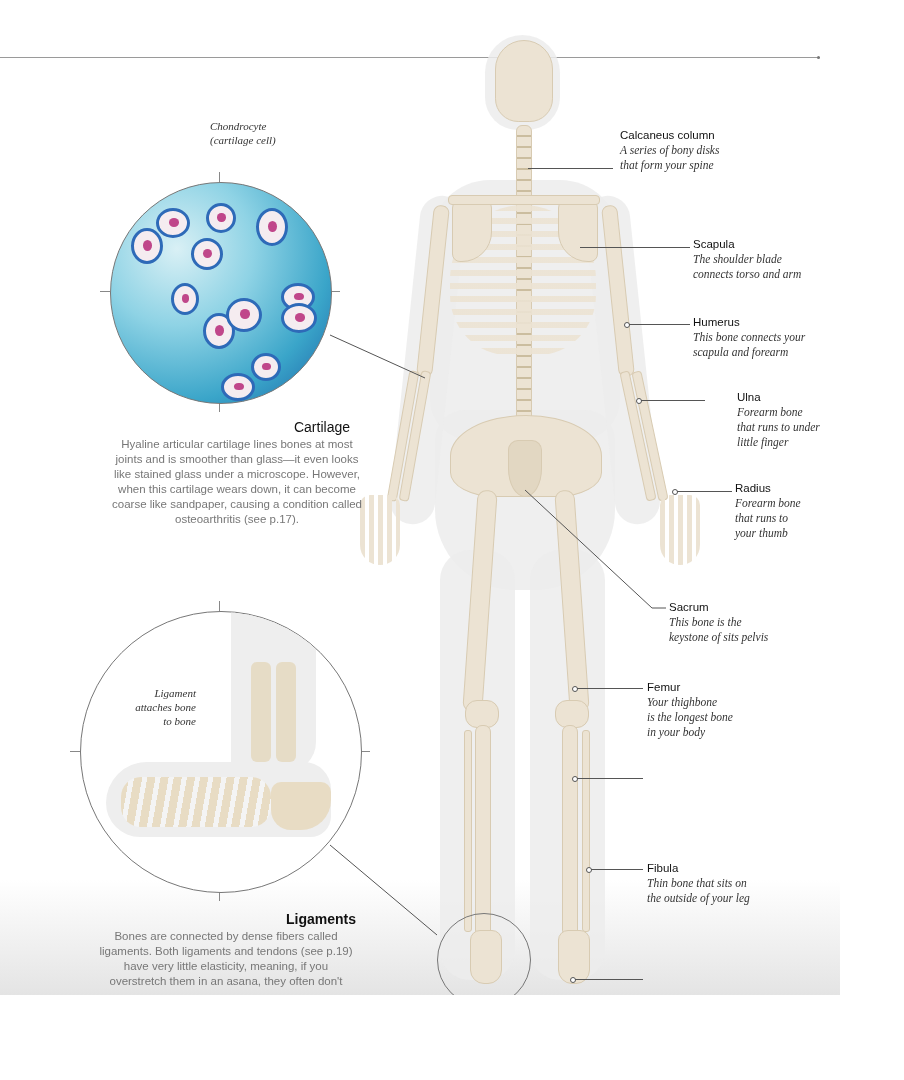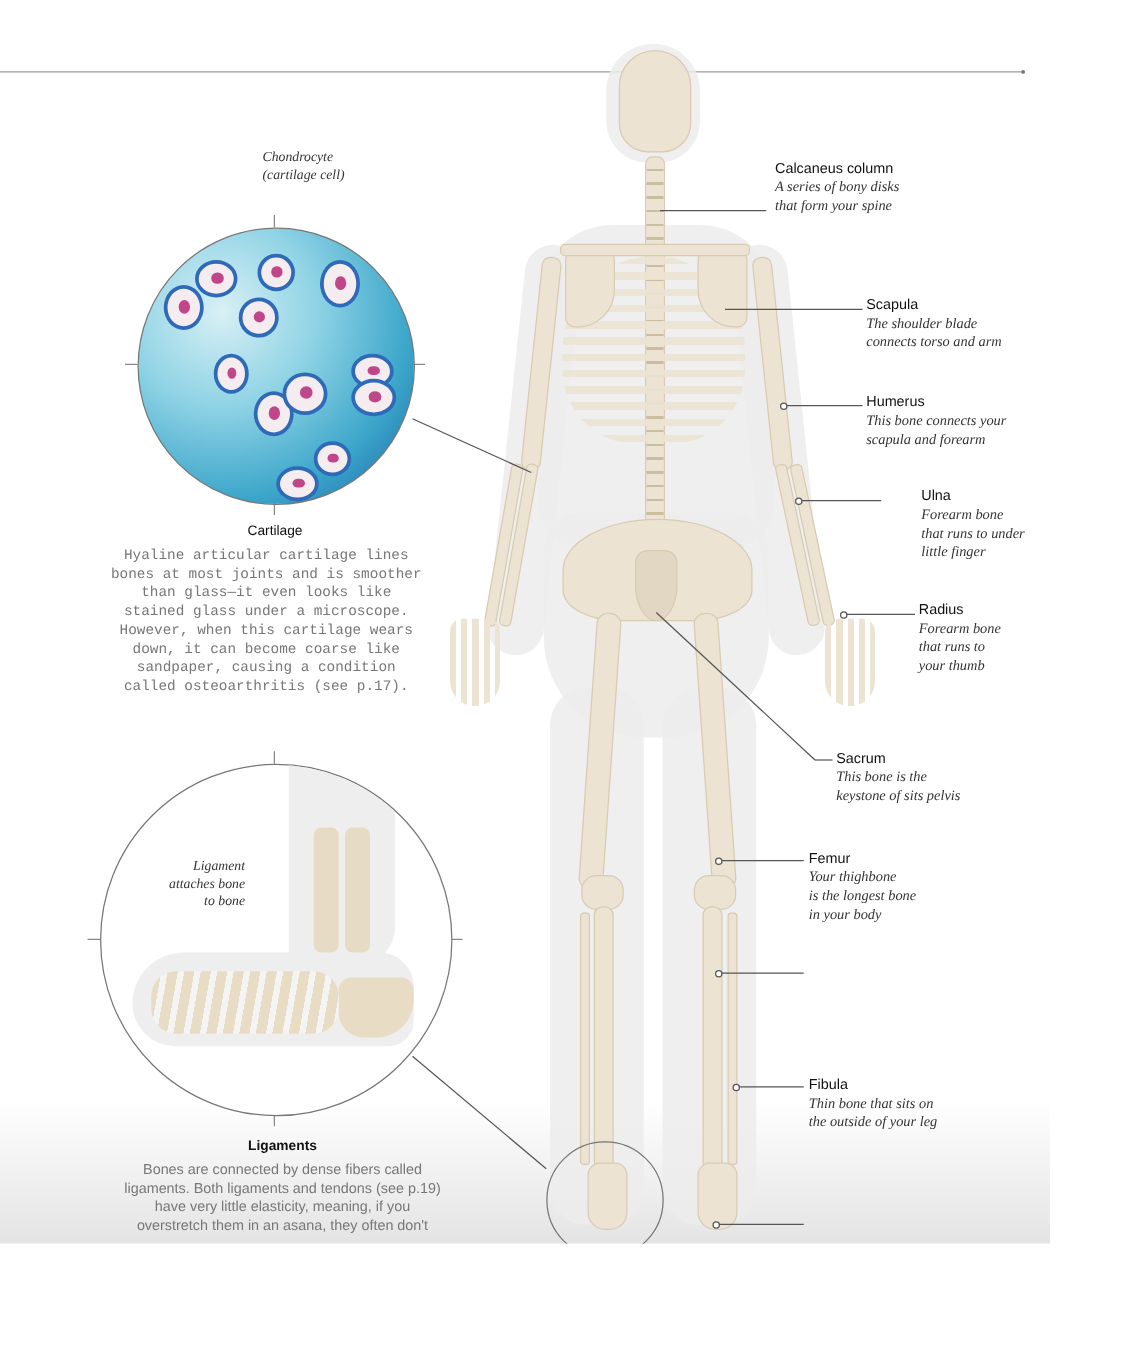--- a/index.html
+++ b/index.html
@@ -17,21 +17,21 @@
   .label .d{font-family:"Liberation Serif",serif;font-style:italic;font-size:11.5px;color:#333;display:block;}
   .leader{position:absolute;height:1px;background:#555;}
   .dot{position:absolute;width:4px;height:4px;border:1px solid #555;border-radius:50%;background:#fff;}
   
   .cart-circle{position:absolute;left:110px;top:182px;width:220px;height:220px;border-radius:50%;border:1px solid #777;overflow:hidden;
     background:radial-gradient(circle at 30% 30%,#d9f0f5 0%,#8fd3e5 35%,#3aa5c9 70%,#1b5fa6 100%);}
   .cell{position:absolute;border-radius:50%;background:#f5ecf0;border:3px solid #2e6ab8;}
   .cell::after{content:"";position:absolute;left:35%;top:30%;width:35%;height:35%;border-radius:50%;background:#c0468a;}
   .foot-circle{position:absolute;left:80px;top:611px;width:280px;height:280px;border-radius:50%;border:1px solid #777;background:#fff;overflow:hidden;}
   .tick{position:absolute;background:#888;}
-  .heading{position:absolute;text-align:center;font-size:11px;color:#111;}
+  .heading{position:absolute;text-align:right;font-size:14px;color:#111;}
   .body-text{position:absolute;text-align:center;font-size:11.5px;line-height:15px;color:#777;}
   .caption{position:absolute;font-family:"Liberation Serif",serif;font-style:italic;font-size:11px;line-height:14px;color:#333;}
   
   .footer{position:absolute;left:0;top:995px;width:904px;height:85px;background:#fff;}
 </style>
 </head>
 <body>
 
 <div class="page">
   <div class="page-fade"></div>
@@ -182,21 +182,21 @@
     <div class="cell" style="left:20px;top:45px;width:26px;height:30px;"></div>
     <div class="cell" style="left:60px;top:100px;width:22px;height:26px;"></div>
     <div class="cell" style="left:92px;top:130px;width:26px;height:30px;"></div>
     <div class="cell" style="left:115px;top:115px;width:30px;height:28px;"></div>
     <div class="cell" style="left:170px;top:100px;width:28px;height:22px;"></div>
     <div class="cell" style="left:170px;top:120px;width:30px;height:24px;"></div>
     <div class="cell" style="left:110px;top:190px;width:28px;height:22px;"></div>
     <div class="cell" style="left:140px;top:170px;width:24px;height:22px;"></div>
   </div>
   <div class="heading" style="left:90px;top:419px;width:260px;">Cartilage</div>
-  <div class="body-text" style="left:88px;top:437px;width:250px;font-family:Liberation Mono, monospace;">Hyaline articular cartilage lines bones at most joints and is smoother than glass—it even looks like stained glass under a microscope. However, when this cartilage wears down, it can become coarse like sandpaper, causing a condition called osteoarthritis (see p.17).</div>
+  <div class="body-text" style="left:112px;top:437px;width:250px;">Hyaline articular cartilage lines bones at most joints and is smoother than glass—it even looks like stained glass under a microscope. However, when this cartilage wears down, it can become coarse like sandpaper, causing a condition called osteoarthritis (see p.17).</div>
 
   <div class="tick" style="left:219px;top:601px;width:1px;height:10px;"></div>
   <div class="tick" style="left:219px;top:891px;width:1px;height:10px;"></div>
   <div class="tick" style="left:70px;top:751px;width:10px;height:1px;"></div>
   <div class="tick" style="left:360px;top:751px;width:10px;height:1px;"></div>
   <div class="foot-circle">
     <div style="position:absolute;left:150px;top:-10px;width:85px;height:170px;background:#eee;border-radius:0 0 30px 0;"></div>
     <div style="position:absolute;left:25px;top:150px;width:225px;height:75px;background:#eee;border-radius:60px 40px 30px 50px;"></div>
     <div style="position:absolute;left:170px;top:50px;width:20px;height:100px;background:#e6dcc6;border-radius:6px;"></div>
     <div style="position:absolute;left:195px;top:50px;width:20px;height:100px;background:#e6dcc6;border-radius:6px;"></div>

